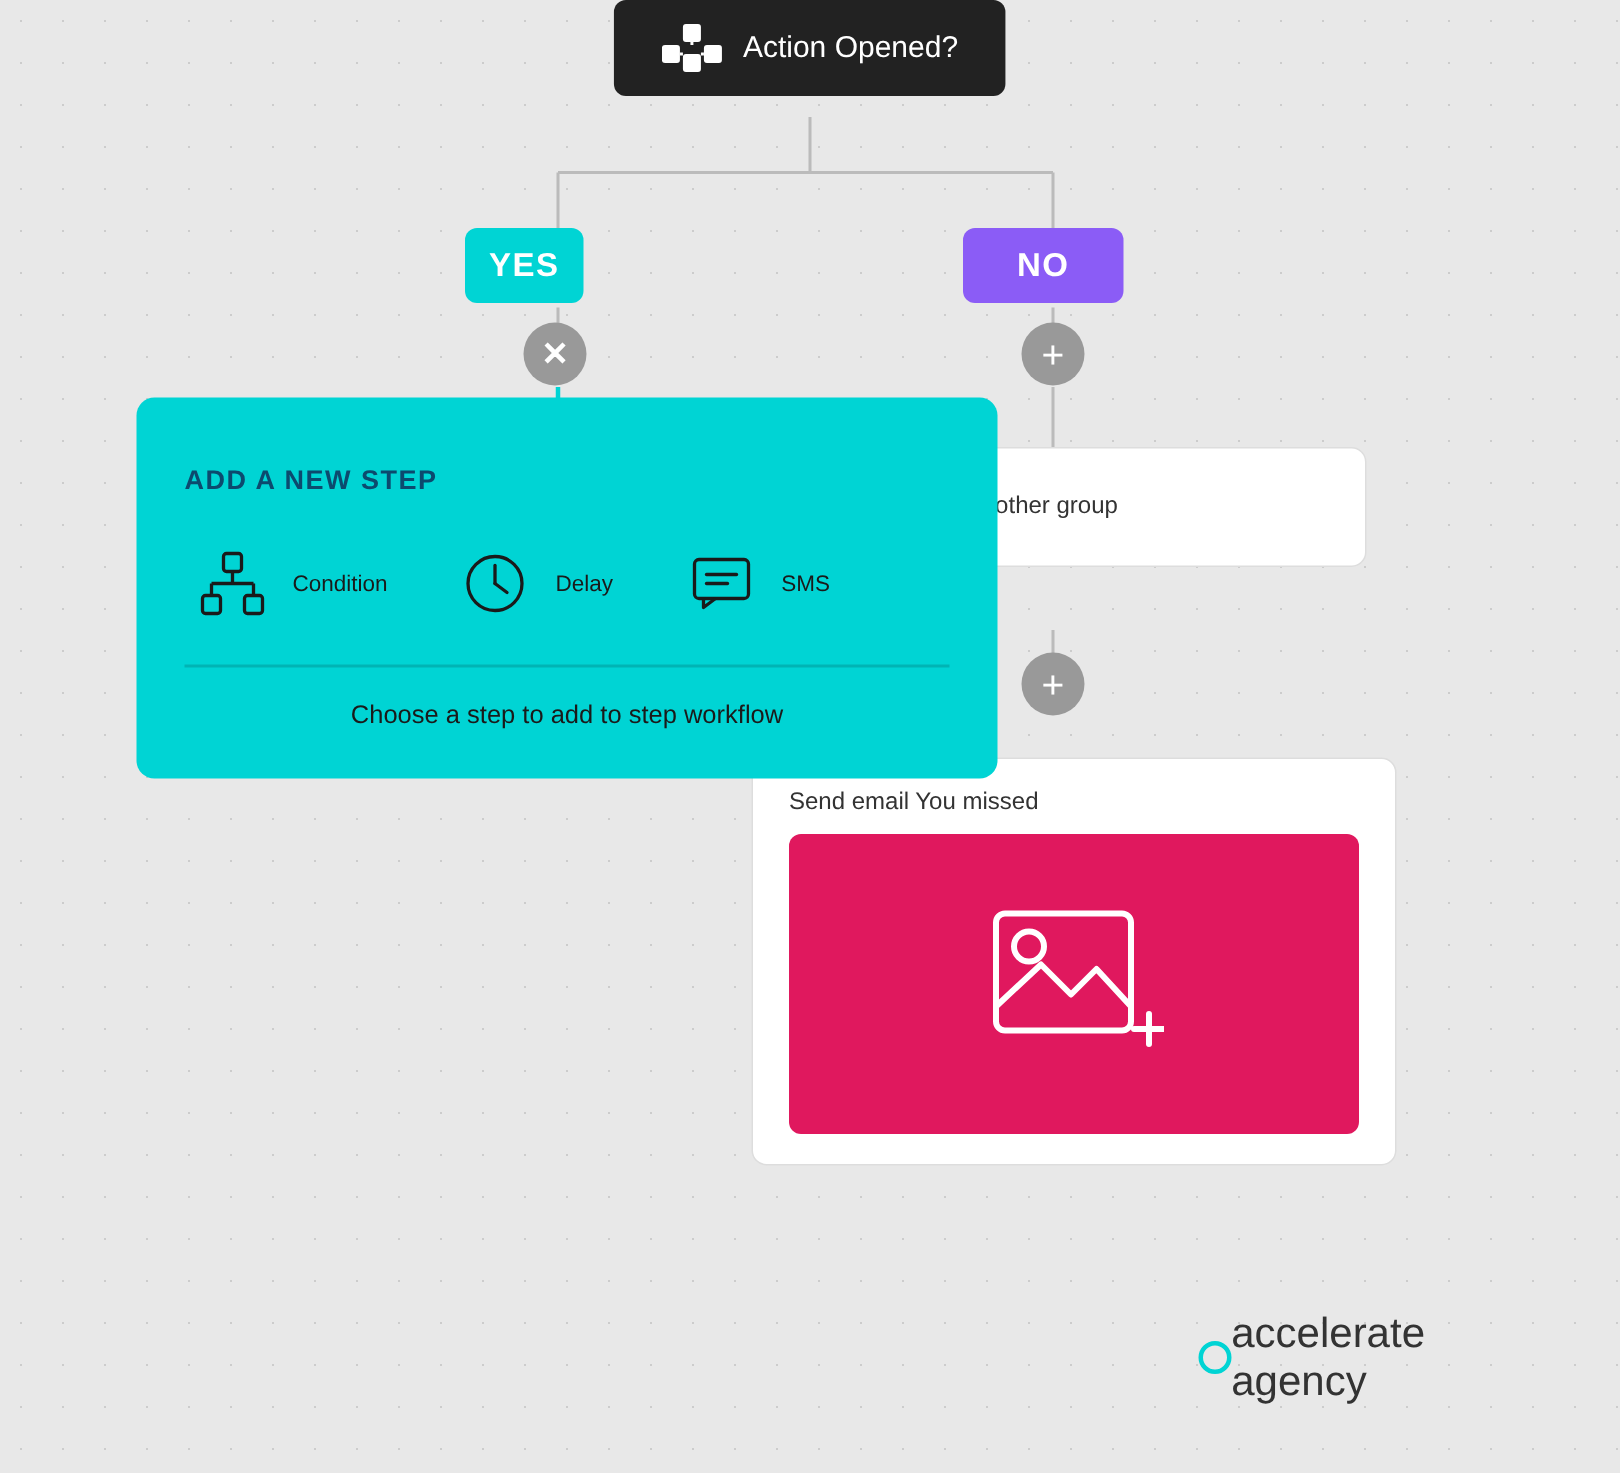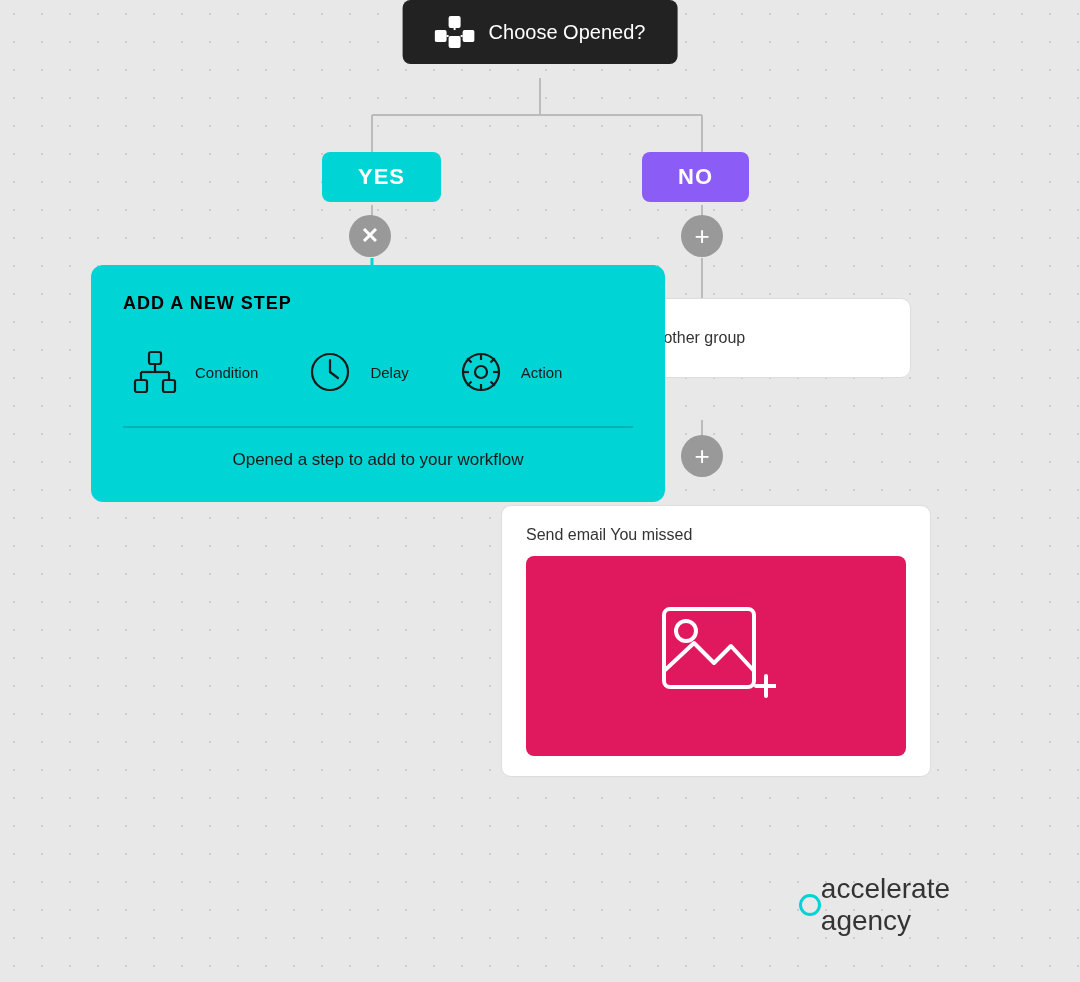--- a/index.html
+++ b/index.html
@@ -46,24 +46,23 @@
     .yes-btn {
       position: absolute;
       top: 152px;
       left: 310px;
       background: #00d4d4;
       color: #fff;
       font-size: 22px;
       font-weight: 800;
       border: none;
       border-radius: 8px;
-      padding: 12px 36px;
+      padding: 12px 16px;
       cursor: pointer;
       letter-spacing: 1px;
-      margin-left: 12px;
     }
 
     
     .no-btn {
       position: absolute;
       top: 152px;
       left: 642px;
       background: #8b5cf6;
       color: #fff;
       font-size: 22px;
@@ -128,23 +127,24 @@
       width: 574px;
       background: #00d4d4;
       border-radius: 12px;
       padding: 28px 32px 32px;
       z-index: 20;
     }
 
     .add-step-title {
       font-size: 18px;
       font-weight: 800;
-      color: #000000;
+      color: #0c4a6e;
       letter-spacing: 1px;
       margin-bottom: 26px;
+      margin-top: 17px;
     }
 
     .step-icons-row {
       display: flex;
       gap: 40px;
       align-items: flex-start;
       margin-bottom: 22px;
       padding-bottom: 22px;
       border-bottom: 2px solid rgba(0,0,0,0.15);
     }
@@ -259,21 +259,21 @@
   <svg width="40" height="32" viewBox="0 0 40 32" fill="none">
     <rect x="14" y="0" width="12" height="12" rx="2" fill="white"></rect>
     <rect x="0" y="14" width="12" height="12" rx="2" fill="white"></rect>
     <rect x="28" y="14" width="12" height="12" rx="2" fill="white"></rect>
     <rect x="14" y="20" width="12" height="12" rx="2" fill="white"></rect>
     <line x1="20" y1="12" x2="20" y2="14" stroke="white" stroke-width="2"></line>
     <line x1="12" y1="20" x2="14" y2="20" stroke="white" stroke-width="2"></line>
     <line x1="26" y1="20" x2="28" y2="20" stroke="white" stroke-width="2"></line>
     <line x1="20" y1="26" x2="20" y2="32" stroke="white" stroke-width="2"></line>
   </svg>
-  <span>Choose Opened?</span>
+  <span>Action Opened?</span>
 </div>
 
 <svg class="connector-svg">
 
   <line x1="540" y1="78" x2="540" y2="115" stroke="#bbb" stroke-width="2"></line>
 
   <line x1="372" y1="115" x2="702" y2="115" stroke="#bbb" stroke-width="2"></line>
 
   <line x1="372" y1="115" x2="372" y2="160" stroke="#bbb" stroke-width="2"></line>
 
@@ -330,41 +330,35 @@
         <svg class="icon" viewBox="0 0 44 44" fill="none">
           <circle cx="22" cy="22" r="18" stroke="#1a1a1a" stroke-width="2.2"></circle>
           <line x1="22" y1="10" x2="22" y2="22" stroke="#1a1a1a" stroke-width="2.2" stroke-linecap="round"></line>
           <line x1="22" y1="22" x2="30" y2="28" stroke="#1a1a1a" stroke-width="2.2" stroke-linecap="round"></line>
         </svg>
       </div>
       <span class="step-icon-label">Delay</span>
     </div>
 
 
-
     <div class="step-icon-item">
       <div class="step-icon-box">
         <svg class="icon" viewBox="0 0 44 44" fill="none">
-          <circle cx="22" cy="22" r="18" stroke="#1a1a1a" stroke-width="2.2"></circle>
-          <circle cx="22" cy="22" r="6" stroke="#1a1a1a" stroke-width="2.2"></circle>
-          <line x1="22" y1="4" x2="22" y2="10" stroke="#1a1a1a" stroke-width="2.2"></line>
-          <line x1="22" y1="34" x2="22" y2="40" stroke="#1a1a1a" stroke-width="2.2"></line>
-          <line x1="4" y1="22" x2="10" y2="22" stroke="#1a1a1a" stroke-width="2.2"></line>
-          <line x1="34" y1="22" x2="40" y2="22" stroke="#1a1a1a" stroke-width="2.2"></line>
-          <line x1="8.2" y1="8.2" x2="12.5" y2="12.5" stroke="#1a1a1a" stroke-width="2.2"></line>
-          <line x1="31.5" y1="31.5" x2="35.8" y2="35.8" stroke="#1a1a1a" stroke-width="2.2"></line>
-          <line x1="35.8" y1="8.2" x2="31.5" y2="12.5" stroke="#1a1a1a" stroke-width="2.2"></line>
-          <line x1="12.5" y1="31.5" x2="8.2" y2="35.8" stroke="#1a1a1a" stroke-width="2.2"></line>
+          <rect x="4" y="6" width="36" height="26" rx="3" stroke="#1a1a1a" stroke-width="2.2"></rect>
+          <line x1="12" y1="16" x2="32" y2="16" stroke="#1a1a1a" stroke-width="2.2" stroke-linecap="round"></line>
+          <line x1="12" y1="22" x2="26" y2="22" stroke="#1a1a1a" stroke-width="2.2" stroke-linecap="round"></line>
+          <polyline points="10,32 10,38 18,32" stroke="#1a1a1a" stroke-width="2.2" fill="none" stroke-linejoin="round"></polyline>
         </svg>
       </div>
-      <span class="step-icon-label">Action</span>
+      <span class="step-icon-label">SMS</span>
     </div>
+
   </div>
 
-  <div class="step-choose-text">Opened a step to add to your workflow</div>
+  <div class="step-choose-text">Choose a step to add to step workflow</div>
 </div>
 
 <div class="workflow-card card-move-subscriber">
   <span>Move subscriber to another group</span>
 </div>
 
 <div class="workflow-card card-send-email">
   <div class="card-send-email-title">Send email You missed</div>
   <div class="card-image-placeholder">
 

